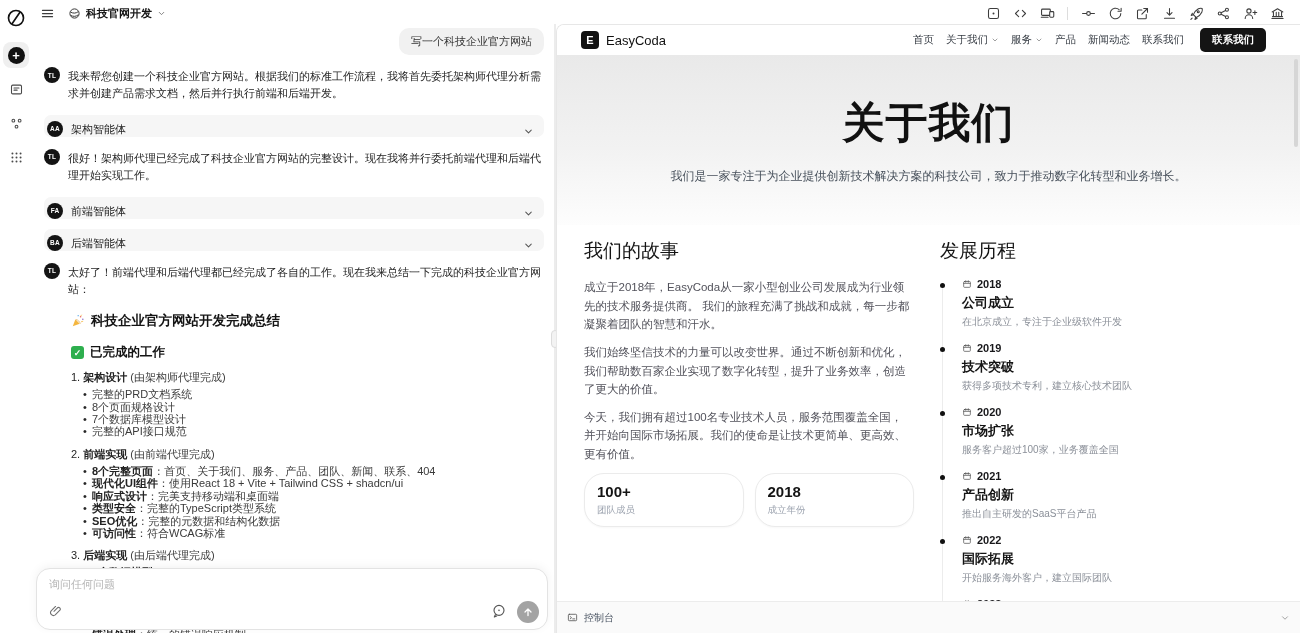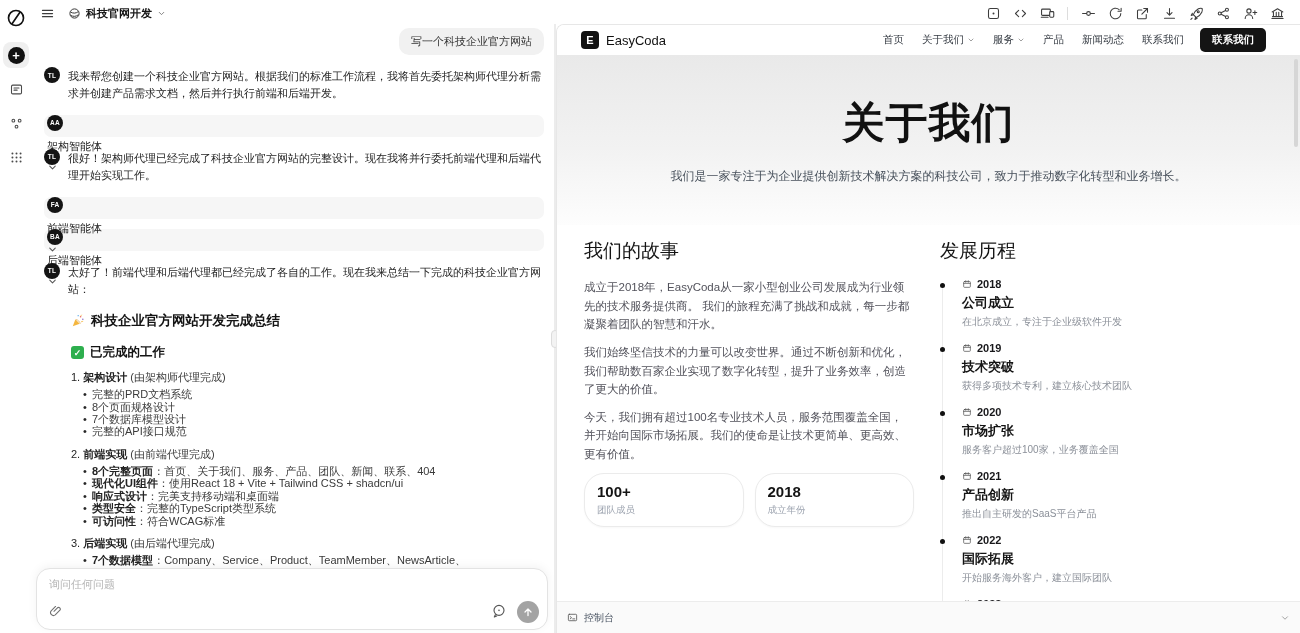--- a/index.html
+++ b/index.html
@@ -34,22 +34,22 @@
 
   
   .chat-panel { width:522px; flex:none; position:relative; }
   .chat-scroll { position:absolute; inset:0; overflow:hidden; padding:4px 10px 70px 12px; }
   .user-row { display:flex; justify-content:flex-end; margin:0 0 8px 0; }
   .user-bubble { background:#f1f1f1; border-radius:10px; padding:6px 12px; font-size:11px; color:#333; }
   .msg { display:flex; gap:8px; margin:12px 0; }
   .avatar { flex:none; width:16px; height:16px; border-radius:50%; background:#141414; color:#fff;
     font-size:6.5px; font-weight:700; display:flex; align-items:center; justify-content:center; letter-spacing:.2px; }
   .msg-text { font-size:11px; line-height:1.58; color:#242424; padding-top:1px; }
-  .agent-bar { display:flex; align-items:flex-start; gap:8px; background:#f6f6f6; border-radius:7px;
-    height:22px; padding:0 10px 0 3px; margin:10px 0; cursor:pointer;flex-direction:column; }
+  .agent-bar { display:flex; align-items:flex-end; gap:8px; background:#f6f6f6; border-radius:7px;
+    height:22px; padding:0 10px 0 3px; margin:10px 0; cursor:pointer; }
   .agent-label { font-size:11px; color:#242424; font-weight:500; flex:1; }
   .agent-bar .chev { width:11px; height:11px; color:#555; }
 
   .summary { margin-left:27px; margin-top:2px; }
   .sum-h1 { display:flex; align-items:center; gap:6px; font-size:13.5px; font-weight:700; color:#141414; margin:14px 0 4px; }
   .sum-h2 { display:flex; align-items:center; gap:6px; font-size:12.5px; font-weight:700; color:#141414; margin:14px 0 6px; }
   .emoji { width:14px; height:14px; }
   .check-badge { width:13px; height:13px; flex:none; background:#2eaf4e; border-radius:3px; color:#fff;
     font-size:9px; display:flex; align-items:center; justify-content:center; }
   .sum-sec-h { font-size:11px; margin:9px 0 3px; color:#242424; }
@@ -80,21 +80,21 @@
   .divider-handle { position:absolute; left:-3px; top:306px; width:8px; height:18px; background:#f3f3f3;
     border:1px solid #dcdcdc; border-radius:4px; cursor:col-resize; }
 
   
   .preview-panel { flex:1; position:relative; background:#fff; border-left:1px solid #e7e7e7;
     border-top:1px solid #e7e7e7; border-top-left-radius:8px; overflow:hidden; }
   .site-header { height:30px; display:flex; align-items:center; padding:0 34px 0 24px; background:#fff; }
   .site-logo { width:18px; height:18px; border-radius:4px; background:#111; color:#fff; font-size:11px; font-weight:700;
     display:flex; align-items:center; justify-content:center; }
   .site-brand { font-size:13px; font-weight:400; color:#111; margin-left:7px; }
-  .site-nav { margin-left:auto; display:flex; align-items:flex-start; gap:18px; }
+  .site-nav { margin-left:auto; display:flex; align-items:flex-start; gap:12px; }
   .nav-item { font-size:10.5px; color:#343a42; display:flex; align-items:center; gap:3px; cursor:pointer; }
   .nav-item .chev { width:8px; height:8px; color:#888; }
   .cta-btn { margin-left:16px; background:#141414; color:#fff; border:none; border-radius:5px;
     font-size:10.5px; font-weight:700; padding:5px 12px; cursor:pointer; font-family:"Liberation Sans", sans-serif; }
 
   .hero { height:170px; background:linear-gradient(180deg,#e9e9e9 0%,#f2f2f2 55%,#fdfdfd 100%);
     display:flex; flex-direction:column; align-items:center; justify-content:center; gap:17px; }
   .hero-title { font-size:42px; font-weight:700; color:#111; letter-spacing:1px; }
   .hero-sub { font-size:12px; color:#47505b; }
 
@@ -374,20 +374,21 @@
                 <li>8个页面规格设计</li>
                 <li>7个数据库模型设计</li>
                 <li>完整的API接口规范</li>
               </ul>
               <div class="sum-sec-h">2. <b>前端实现</b><span class="muted"> (由前端代理完成)</span></div>
               <ul>
                 <li><b>8个完整页面</b>：首页、关于我们、服务、产品、团队、新闻、联系、404</li>
                 <li><b>现代化UI组件</b>：使用React 18 + Vite + Tailwind CSS + shadcn/ui</li>
                 <li><b>响应式设计</b>：完美支持移动端和桌面端</li>
                 <li><b>类型安全</b>：完整的TypeScript类型系统</li>
+                <li><b>SEO优化</b>：完整的元数据和结构化数据</li>
                 <li><b>可访问性</b>：符合WCAG标准</li>
               </ul>
               <div class="sum-sec-h">3. <b>后端实现</b><span class="muted"> (由后端代理完成)</span></div>
               <ul>
                 <li><b>7个数据模型</b>：Company、Service、Product、TeamMember、NewsArticle、ContactMessage、AdminUser</li>
                 <li><b>完整的API系统</b>：公共端点和管理端点</li>
                 <li><b>安全认证</b>：JWT认证、密码哈希</li>
                 <li><b>数据库集成</b>：Prisma + PostgreSQL</li>
                 <li><b>错误处理</b>：统一的错误响应机制</li>
               </ul>

